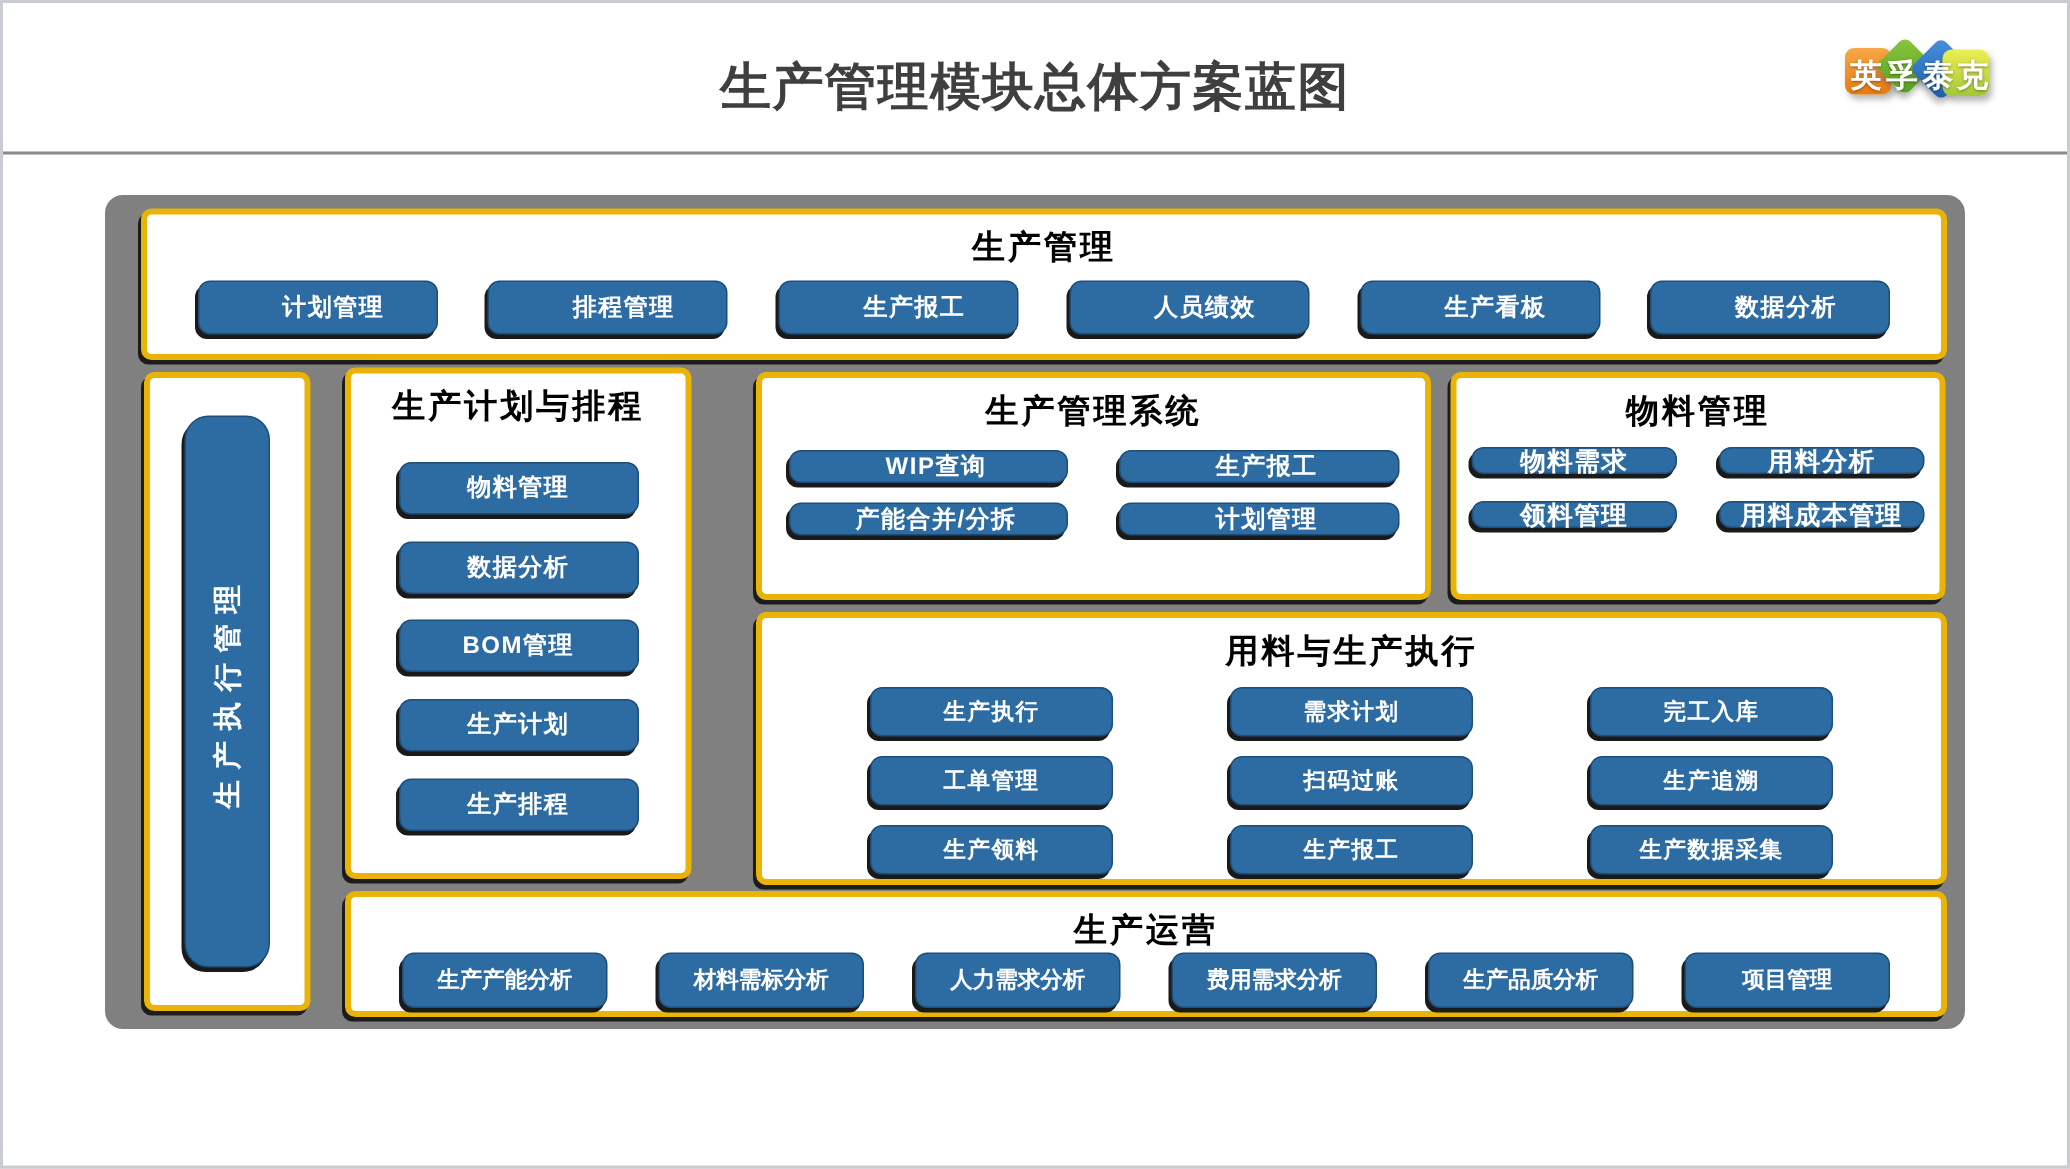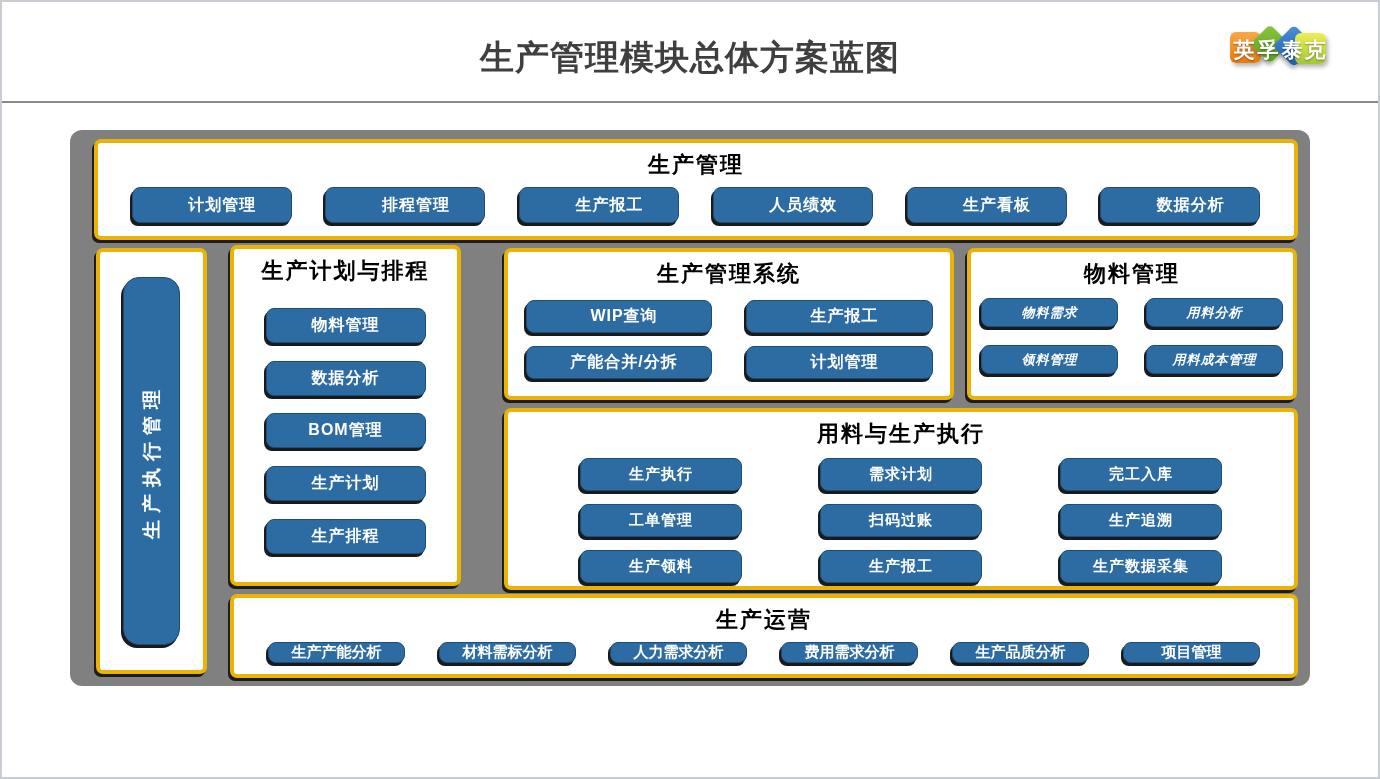--- a/index.html
+++ b/index.html
@@ -84,40 +84,40 @@
   .panel-plan { left:160px; top:115px; width:231px; height:341px;
                 display:flex; flex-direction:column; }
   .panel-plan .btn-col { flex:1; display:flex; flex-direction:column;
                 align-items:center; justify-content:space-evenly; padding:4px 0 10px 0; }
   .btn-plan { width:160px; height:35px; }
 
   
   .panel-system { left:434px; top:118px; width:450px; height:152px; }
   .grid-system { display:grid; grid-template-columns:186px 187px;
                  column-gap:34px; row-gap:13px; justify-content:center; margin-top:11px; }
-  .btn-system { height:33px;padding-left:11px; }
+  .btn-system { height:22px;padding-left:11px; }
 
   
   .panel-material { left:897px; top:118px; width:330px; height:152px; }
   .grid-material { display:grid; grid-template-columns:137px 137px;
                    column-gap:28px; row-gap:18px; justify-content:center; margin-top:9px; }
-  .btn-material { height:29px; font-size:13px;font-style:italic; }
+  .btn-material { height:18px; font-size:17px; }
 
   
   .panel-exec { left:434px; top:278px; width:794px; height:182px; }
   .grid-exec { display:grid; grid-template-columns:repeat(3,162px);
                column-gap:78px; row-gap:13px; justify-content:center; margin-top:9px; }
   .btn-exec { height:33px; font-size:15px; }
 
   
   .panel-ops { left:160px; top:464px; width:1068px; height:84px;
                display:flex; flex-direction:column; }
   .panel-ops .btn-row { flex:1; display:flex; align-items:center;
                justify-content:space-evenly; padding-bottom:4px; }
-  .btn-ops { width:137px; height:21px; font-size:15px; letter-spacing:0;text-align:right; }
+  .btn-ops { width:137px; height:37px; font-size:15px; letter-spacing:0;text-align:right; }
 </style>
 </head>
 <body>
 
 <div class="page">
 
   <div class="page-title">生产管理模块总体方案蓝图</div>
 
   <div class="logo">
     <div class="tile tile-1"></div>

